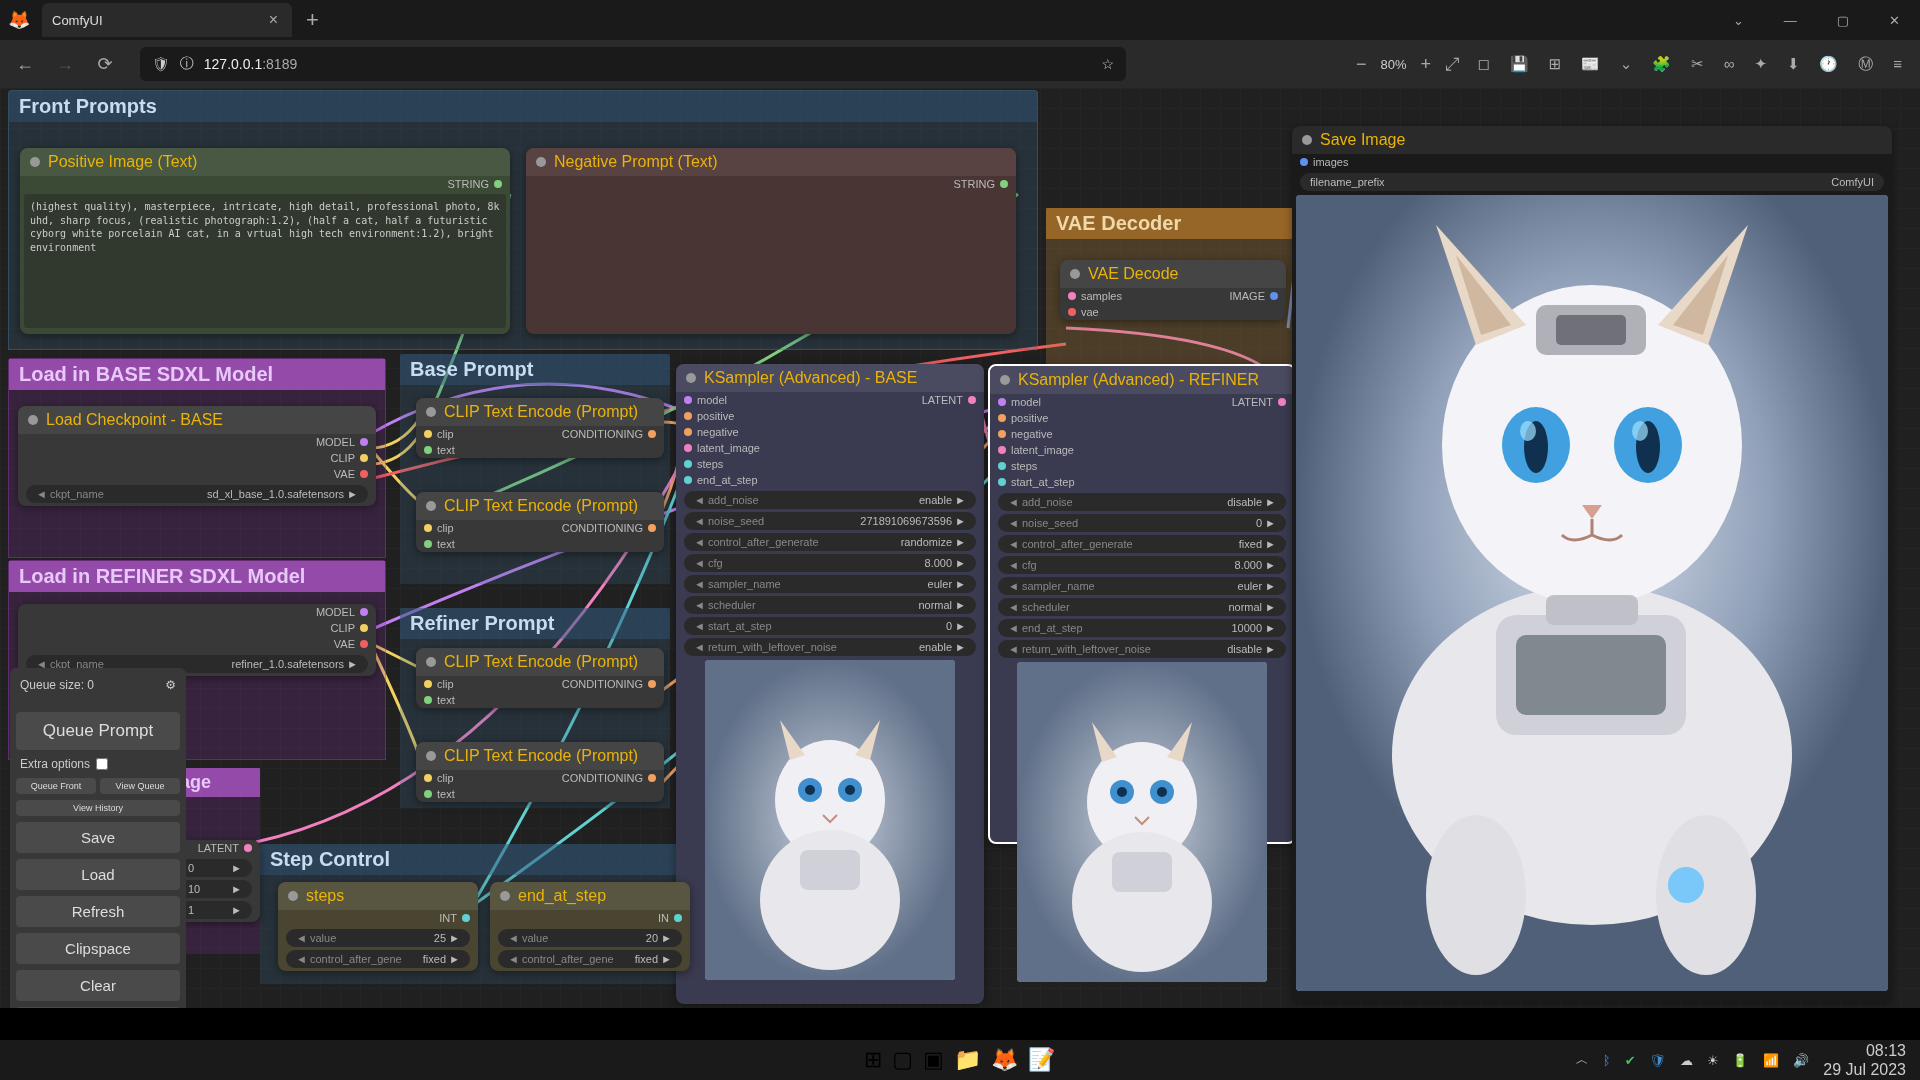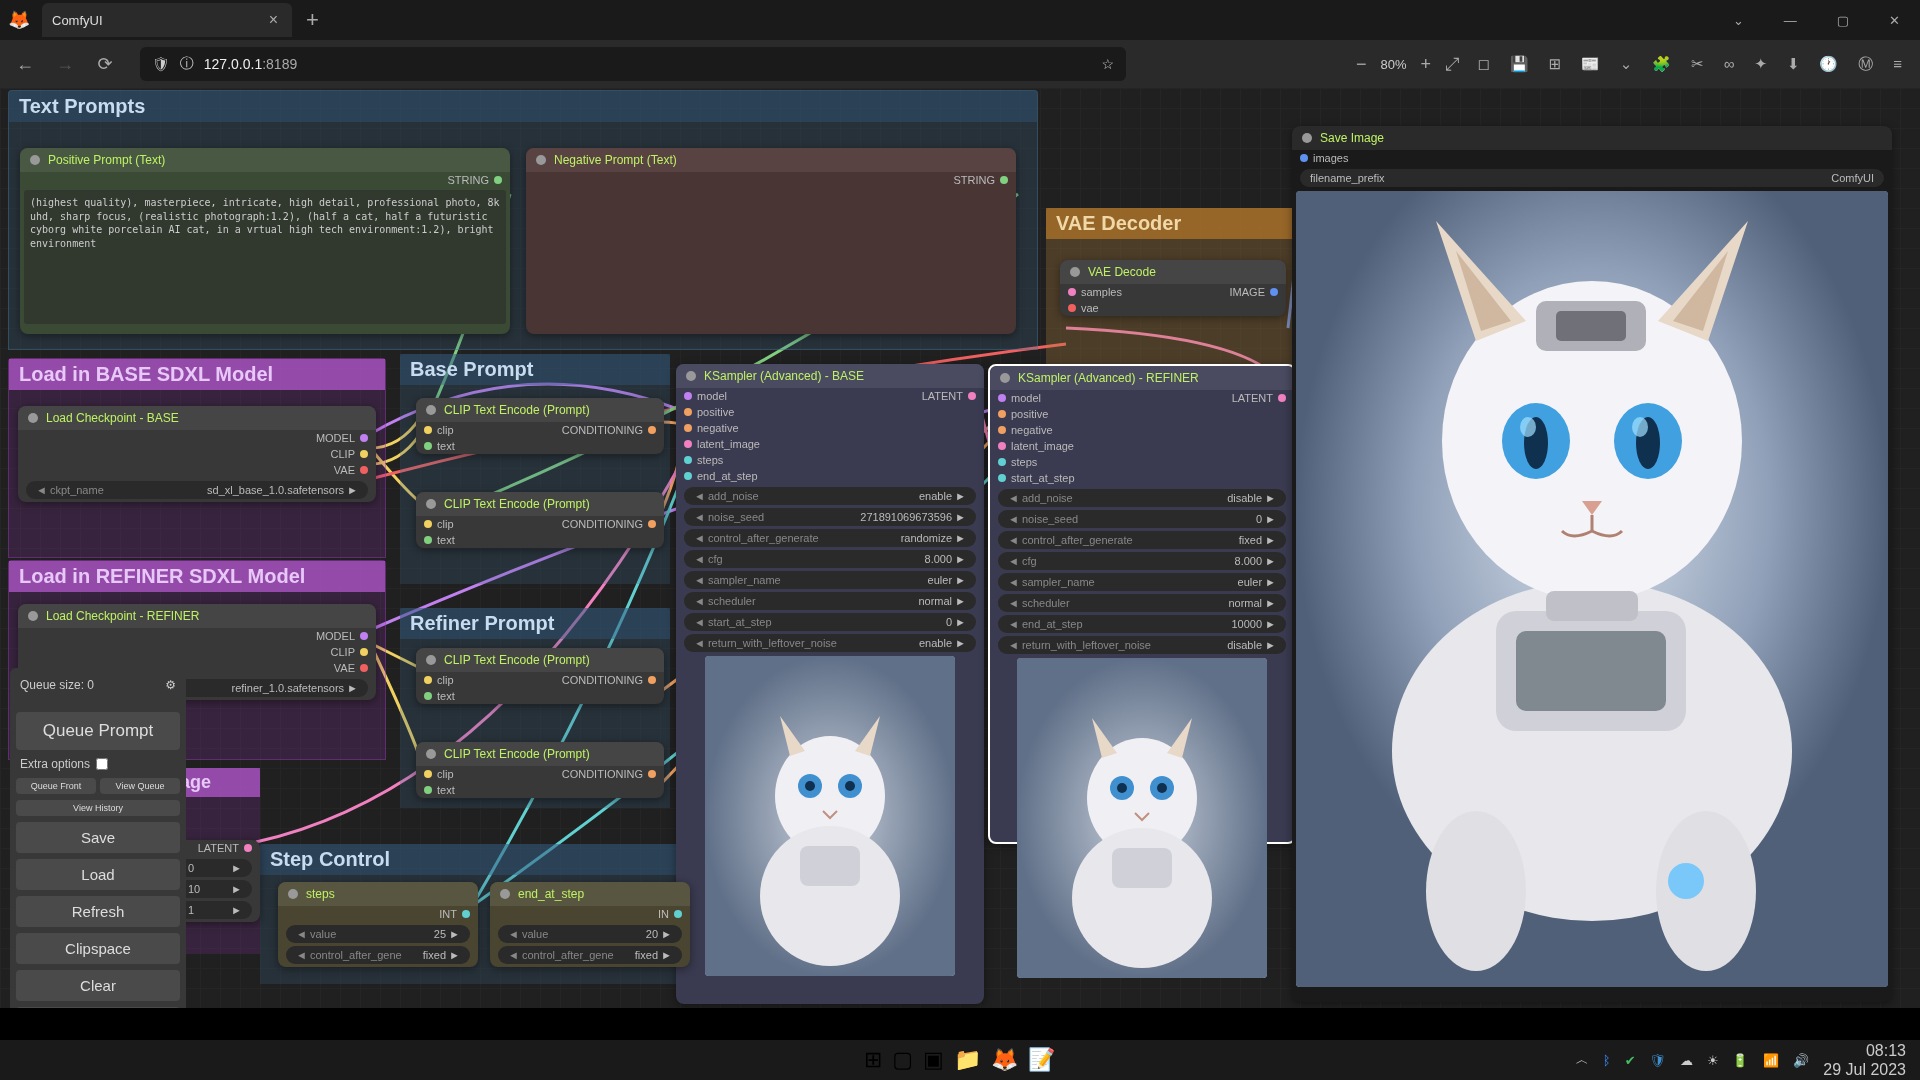--- a/index.html
+++ b/index.html
@@ -47,21 +47,21 @@
 .g-baseprompt .group-header{background:rgba(50,90,130,0.4);}
 .g-refinerprompt{left:400px;top:520px;width:270px;height:200px;background:rgba(60,100,130,0.25);}
 .g-refinerprompt .group-header{background:rgba(50,90,130,0.4);}
 .g-step{left:260px;top:756px;width:420px;height:140px;background:rgba(60,100,130,0.25);}
 .g-step .group-header{background:rgba(50,90,130,0.4);}
 .g-vae{left:1046px;top:120px;width:250px;height:176px;background:rgba(180,130,60,0.3);}
 .g-vae .group-header{background:rgba(200,130,40,0.6);color:#f0d8a8;}
 
 
 .node{position:absolute;background:#383838;border-radius:8px;z-index:3;box-shadow:0 2px 8px rgba(0,0,0,0.4);}
-.node-title{background:#454545;color:#bef264;font-size:12px;padding:5px 10px;border-radius:8px 8px 0 0;display:flex;align-items:center;}
+.node-title{background:#454545;color:#eab308;font-size:16px;padding:5px 10px;border-radius:8px 8px 0 0;display:flex;align-items:center;}
 .node-title .dot{width:10px;height:10px;border-radius:50%;background:#999;margin-right:8px;}
 .port-row{display:flex;justify-content:space-between;padding:2px 8px;font-size:11px;color:#bbb;}
 .port{display:flex;align-items:center;gap:5px;}
 .port .p{width:8px;height:8px;border-radius:50%;}
 .widget{background:#2a2a2a;border-radius:10px;margin:3px 8px;padding:3px 10px;display:flex;justify-content:space-between;font-size:11px;color:#bbb;align-items:center;}
 .widget .arrows{color:#888;}
 .widget .arrows::before{content:"◄ ";}
 .widget .arrows-r::after{content:" ►";}
 .textbox{background:rgba(40,40,40,0.5);margin:2px 4px;padding:6px;border-radius:3px;color:#ccc;font-size:10px;line-height:1.35;font-family:monospace;}
 .n-pos{left:20px;top:60px;width:490px;height:186px;background:#3a4a35;}
@@ -180,21 +180,21 @@
   <path d="M 1288 240 Q 1296 170 1300 138" stroke="#6090f0" stroke-width="3" fill="none"></path>
   <path d="M 510 106 Q 470 240 420 348" stroke="#80d080" stroke-width="3" fill="none"></path>
   <path d="M 1018 106 Q 760 300 420 436" stroke="#80d080" stroke-width="3" fill="none"></path>
   <path d="M 256 754 Q 500 700 684 370" stroke="#f080c0" stroke-width="3" fill="none"></path>
   <path d="M 472 818 Q 600 600 684 385" stroke="#60d0d0" stroke-width="3" fill="none"></path>
   <path d="M 472 818 Q 780 600 994 385" stroke="#60d0d0" stroke-width="3" fill="none"></path>
   <path d="M 684 818 Q 700 600 684 398" stroke="#60d0d0" stroke-width="3" fill="none"></path>
 </svg>
 
 <div class="group g-text">
-      <div class="group-header">Text Prompts</div>
+      <div class="group-header">Front Prompts</div>
     </div>
 <div class="group g-base">
       <div class="group-header">Load in BASE SDXL Model</div>
     </div>
 <div class="group g-refiner">
       <div class="group-header">Load in REFINER SDXL Model</div>
     </div>
 <div class="group g-baseprompt">
       <div class="group-header">Base Prompt</div>
     </div>
@@ -207,21 +207,21 @@
 <div class="group g-vae">
       <div class="group-header">VAE Decoder</div>
     </div>
 <div class="group g-image">
       <div class="group-header">age</div>
     </div>
 
 <div class="node n-pos">
   <div class="node-title">
         <span class="dot"></span>
-        <span>Positive Prompt (Text)</span>
+        <span>Positive Image (Text)</span>
       </div>
   <div class="port-row">
         <span></span>
         <span class="port">
           <span>STRING</span>
           <span class="p c-green"></span>
         </span>
       </div>
   <div class="textbox" style="height:134px;">(highest quality), masterpiece, intricate, high detail, professional photo, 8k uhd, sharp focus, (realistic photograph:1.2), (half a cat, half a futuristic cyborg white porcelain AI cat, in a vrtual high tech environment:1.2), bright environment</div>
 </div>
@@ -266,24 +266,20 @@
           <span class="p c-red"></span>
         </span>
       </div>
   <div class="widget">
         <span class="arrows">ckpt_name</span>
         <span class="arrows-r">sd_xl_base_1.0.safetensors</span>
       </div>
 </div>
 
 <div class="node n-loadrefiner">
-  <div class="node-title">
-        <span class="dot"></span>
-        <span>Load Checkpoint - REFINER</span>
-      </div>
   <div class="port-row">
         <span></span>
         <span class="port">
           <span>MODEL</span>
           <span class="p c-purple"></span>
         </span>
       </div>
   <div class="port-row">
         <span></span>
         <span class="port">

